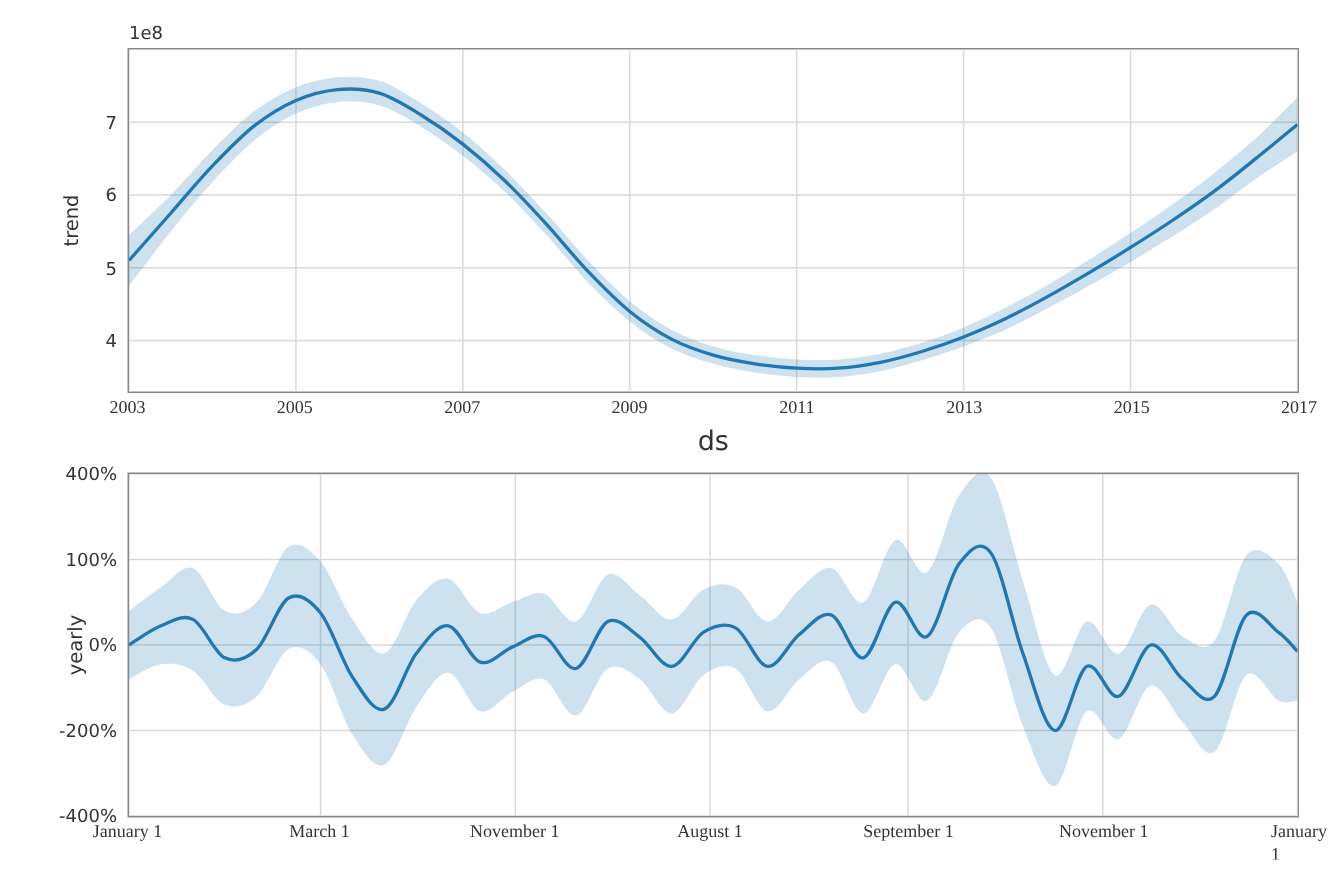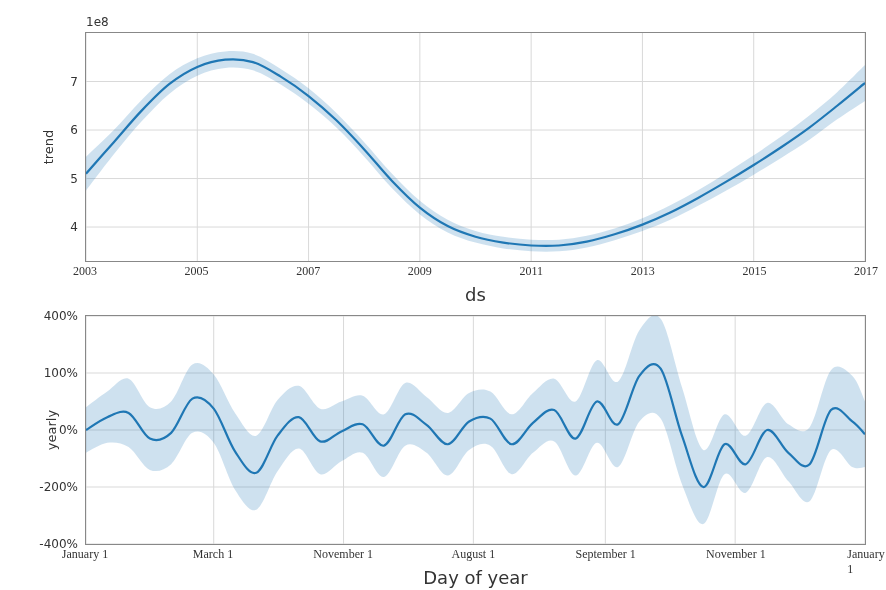--- a/index.html
+++ b/index.html
@@ -154,15 +154,14 @@
   </div>
   <div class="ticks-x" id="xticks-1">
       <span style="left: 0%;">January 1</span>
       <span style="left: 16.3934%;">March 1</span>
       <span style="left: 33.0601%;">November 1</span>
       <span style="left: 49.7268%;">August 1</span>
       <span style="left: 66.6667%;">September 1</span>
       <span style="left: 83.3333%;">November 1</span>
       <span style="left: 100%;">January 1</span>
     </div>
-  <div class="xlabel">Day of year</div>
 
 </div>
 
 </body></html>

